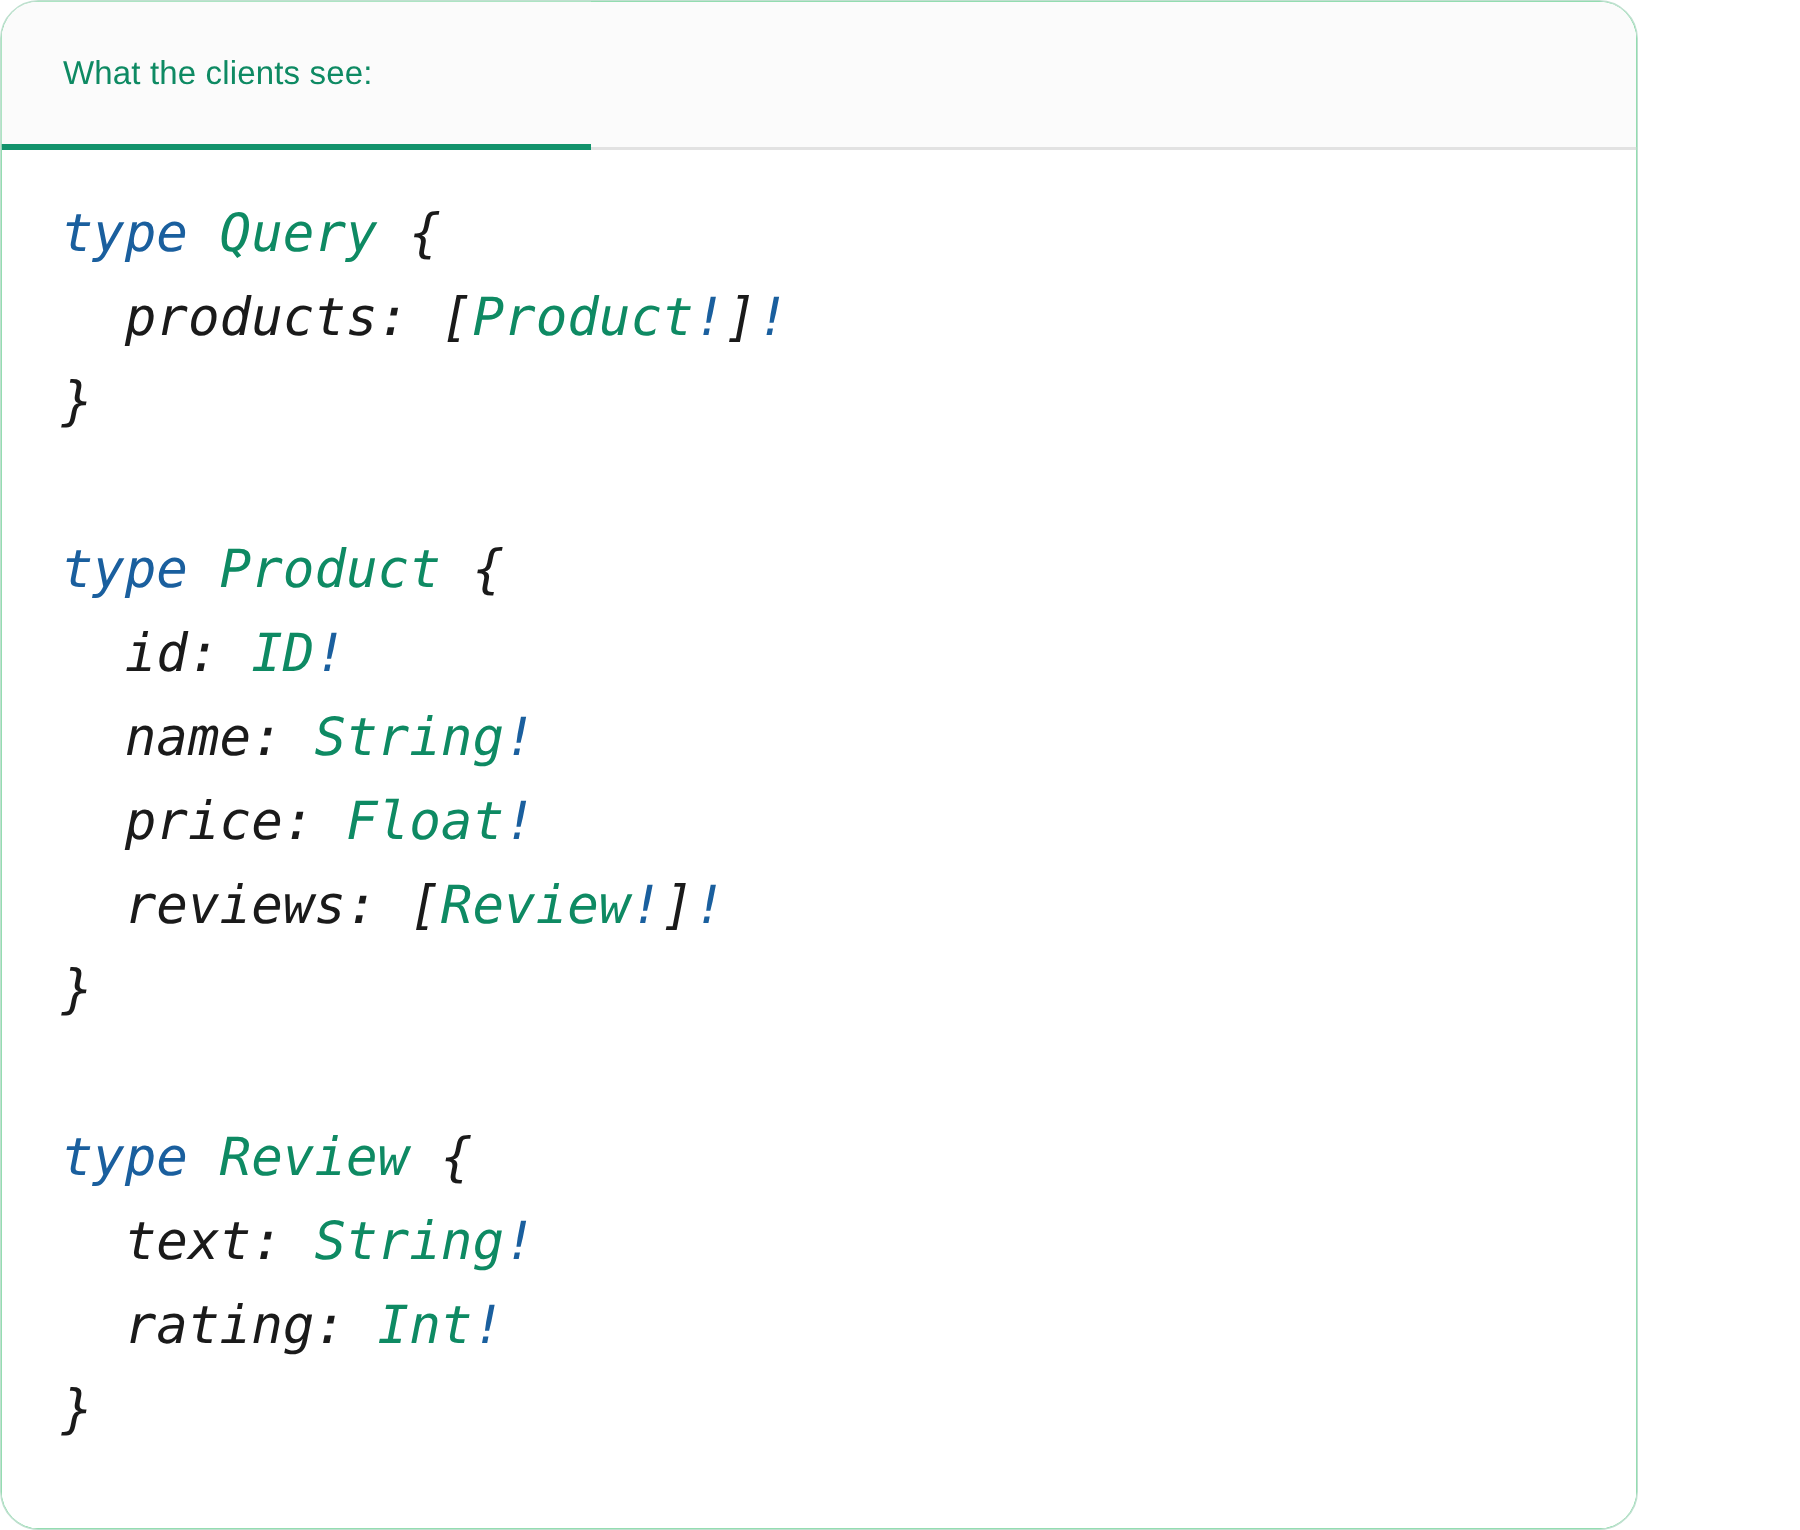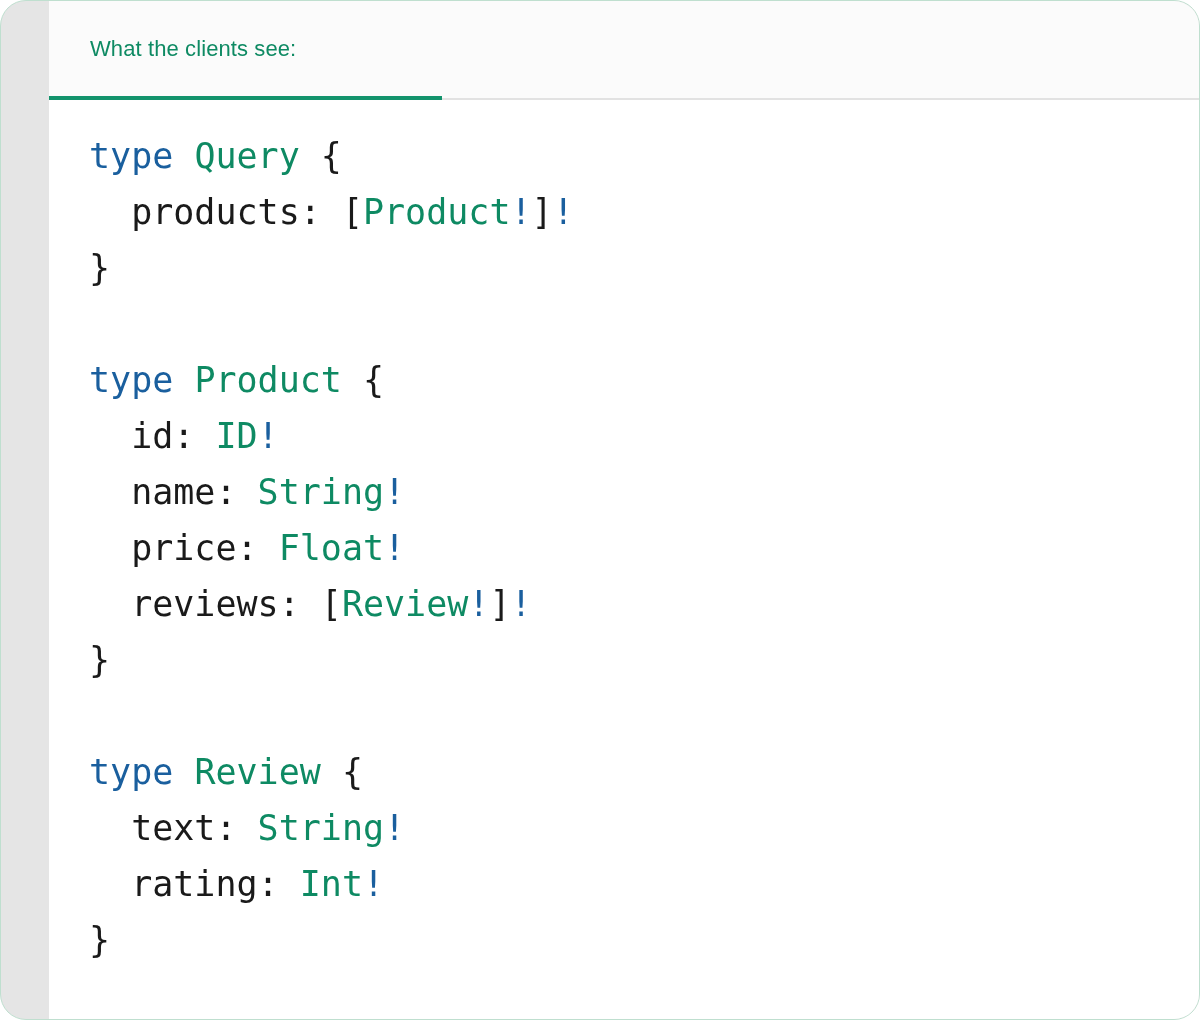--- a/index.html
+++ b/index.html
@@ -10,27 +10,26 @@
   body {
     width: 1200px;
     height: 1020px;
     font-family: "Liberation Sans", sans-serif;
     overflow: hidden;
   }
 
   .panel {
     position: relative;
     box-sizing: border-box;
-    width: 1200px;
+    width: 1092px;
     height: 1020px;
-    background: #e5e5e5;
+    background: #22c55e;
     border: 1px solid #bfdfcf;
     border-radius: 26px;
     overflow: hidden;
-    padding-left: 48px;
   }
 
   
   .tabstrip {
     position: relative;
     box-sizing: border-box;
     height: 99px;
     background: #fbfbfb;
     border-bottom: 2px solid #e2e2e2;
   }
@@ -59,20 +58,21 @@
     letter-spacing: 0.1px;
     white-space: nowrap;
   }
 
   
   .code-area {
     box-sizing: border-box;
     padding: 28px 40px 0 40px;
     background: #ffffff;
     height: 919px;
+    font-style: italic;
   }
 
   pre.code {
     margin: 0;
     padding: 0;
     font-family: "DejaVu Sans Mono", monospace;
     font-size: 35px;
     line-height: 56px;
     color: #1a1a1a;
     white-space: pre;

